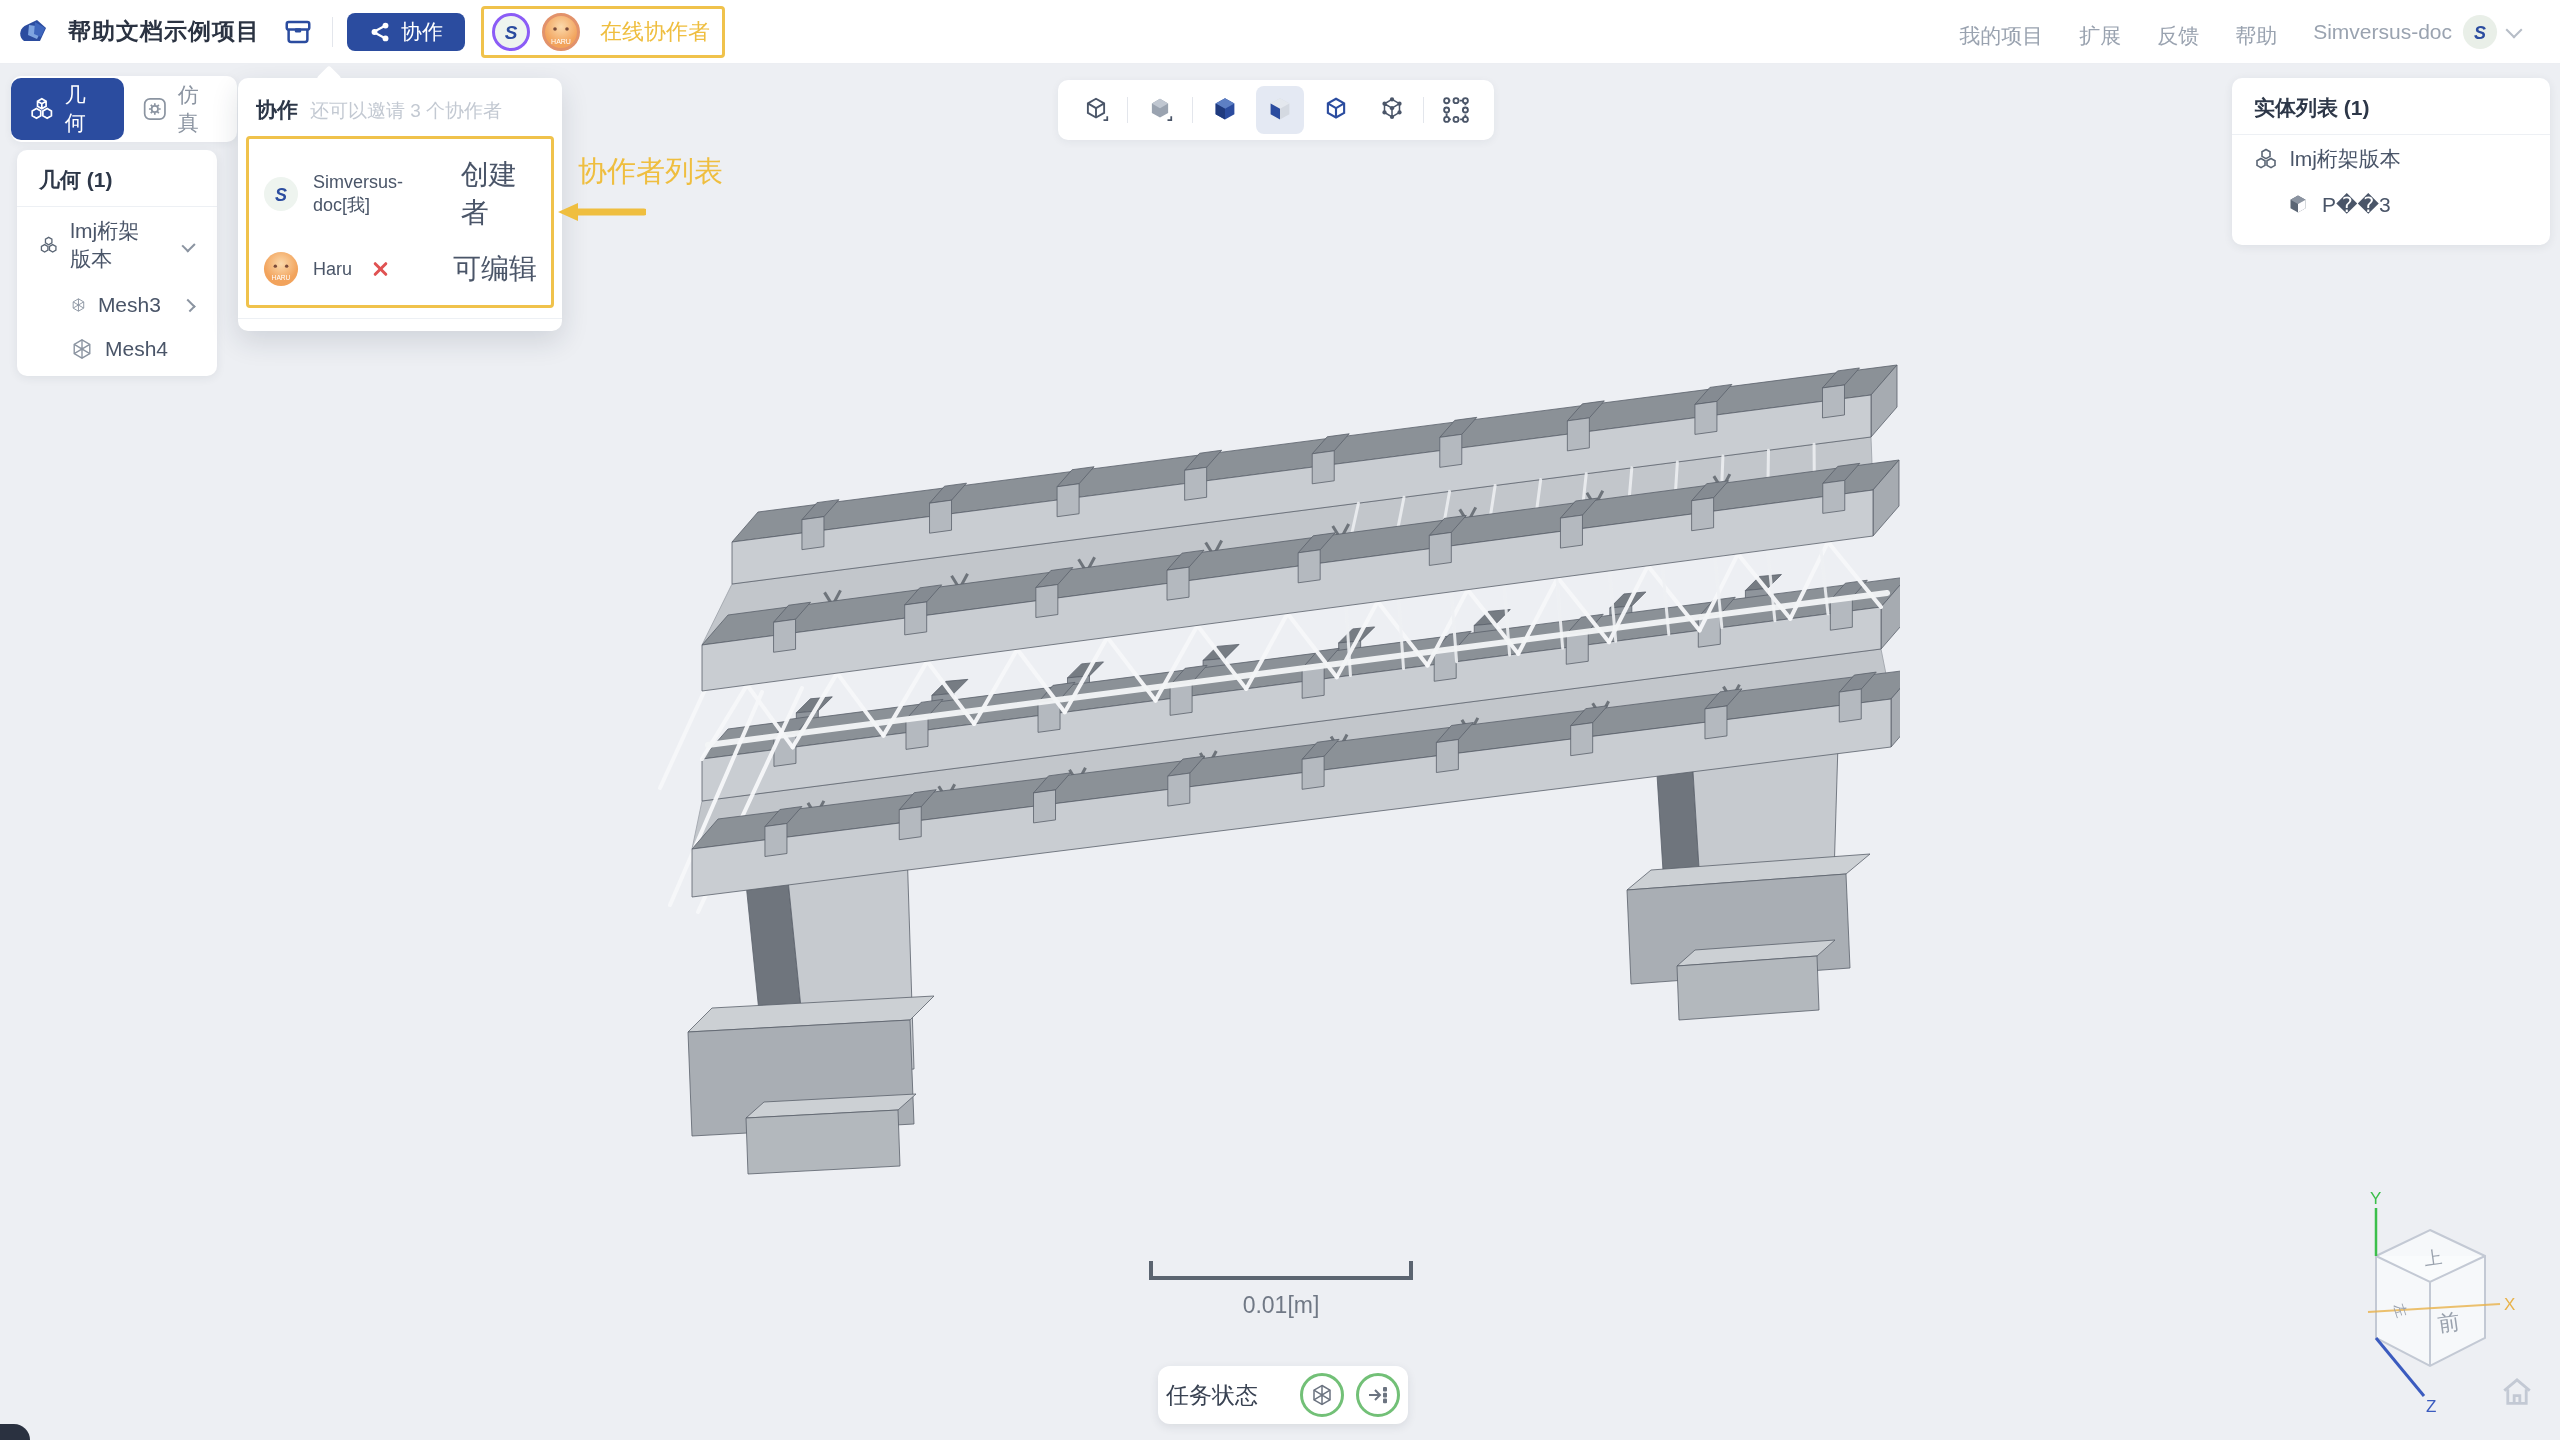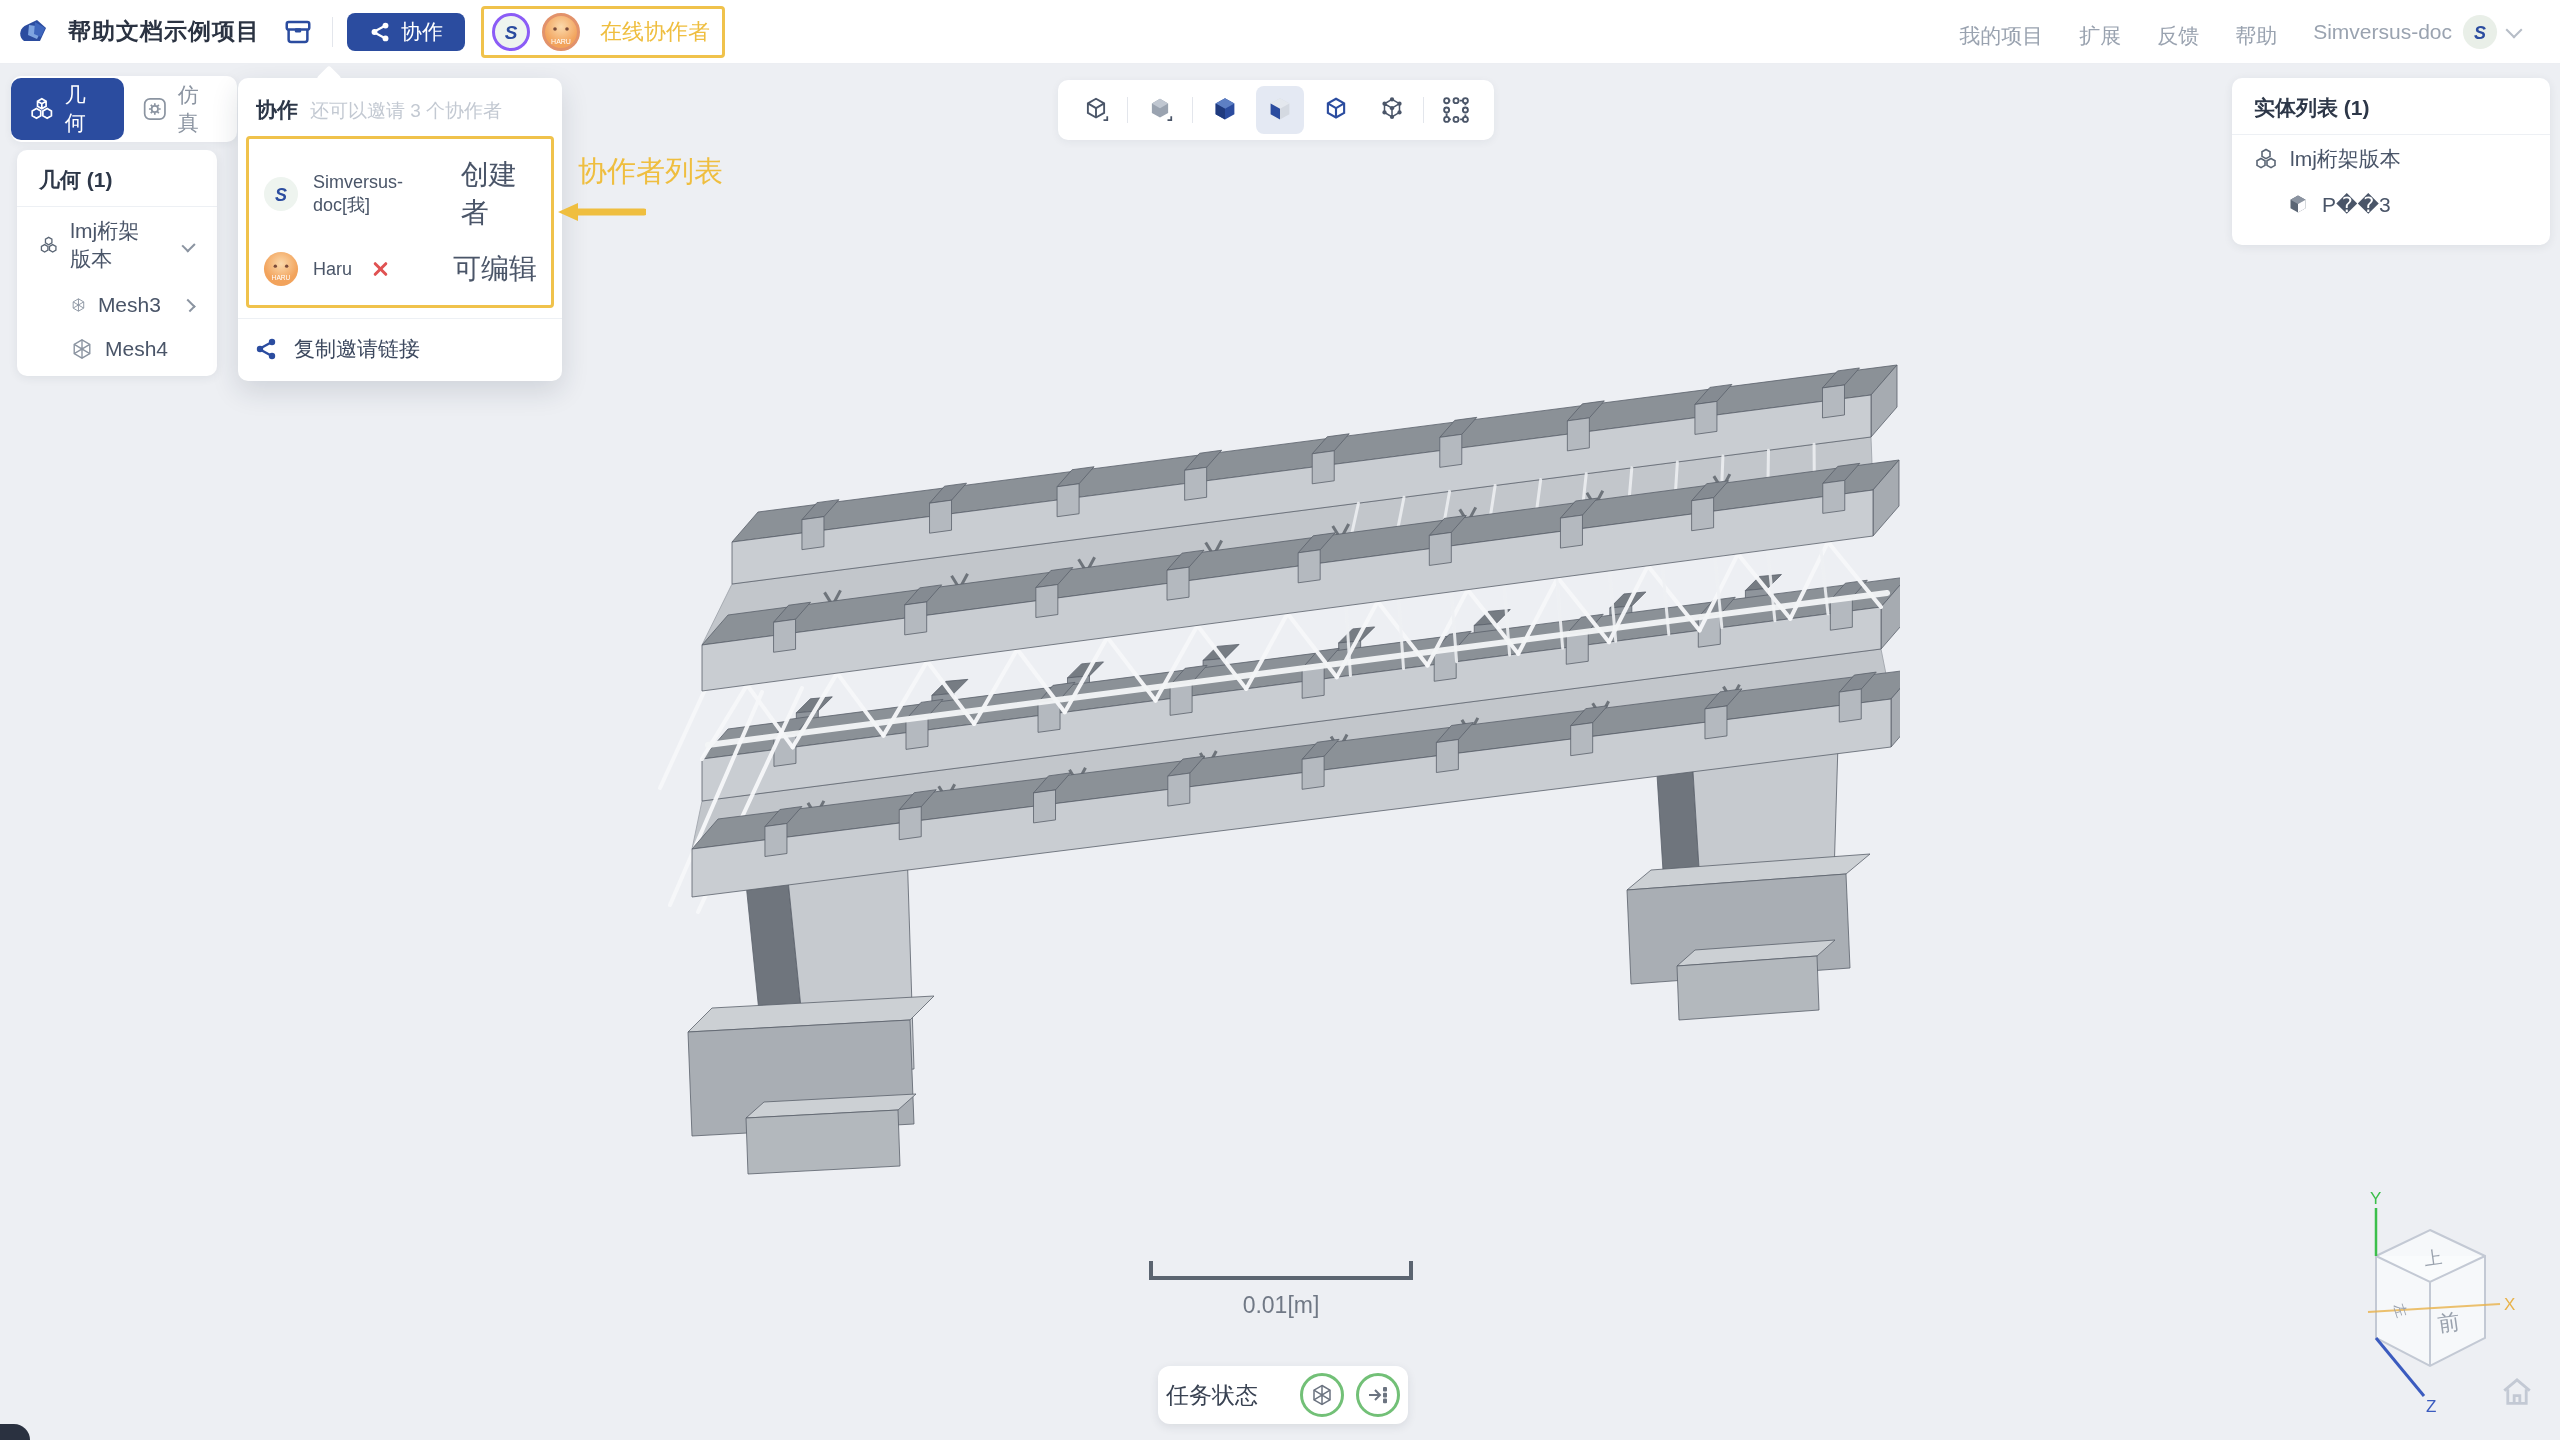--- a/index.html
+++ b/index.html
@@ -231,29 +231,20 @@
         <circle cx="13" cy="16" r="1.8" fill="#7a4b3a"></circle>
           <circle cx="25" cy="16" r="1.8" fill="#7a4b3a"></circle>
         <text x="19" y="31" font-size="7" fill="#fff" text-anchor="middle">HARU</text>
       </svg>
       <span class="mname">Haru</span>
       <span class="xicon"></span>
       <span class="mrole">可编辑</span>
     </div>
   </div>
   <div class="pop-div"></div>
-  <div class="copy-row">
-    <svg width="24" height="24" viewBox="0 0 24 24" fill="#2b4c9f">
-      <circle cx="18" cy="5" r="3.2"></circle>
-        <circle cx="6" cy="12" r="3.2"></circle>
-        <circle cx="18" cy="19" r="3.2"></circle>
-      <path d="M7 11 L17 5.5 M7 13 L17 18.5" stroke="#2b4c9f" stroke-width="2.4"></path>
-    </svg>
-    <span class="ctext">复制邀请链接</span>
-  </div>
 </div>
 
 <div class="annot">
   <div class="atext">协作者列表</div>
   <svg width="90" height="24" viewBox="0 0 90 24" style="margin-top:8px">
     <path d="M88 12 H18" stroke="#efbe3f" stroke-width="7" stroke-linecap="round"></path>
     <path d="M20 12 L40 3 v18 z" fill="#efbe3f" transform="translate(-18,0)"></path>
   </svg>
 </div>
 

